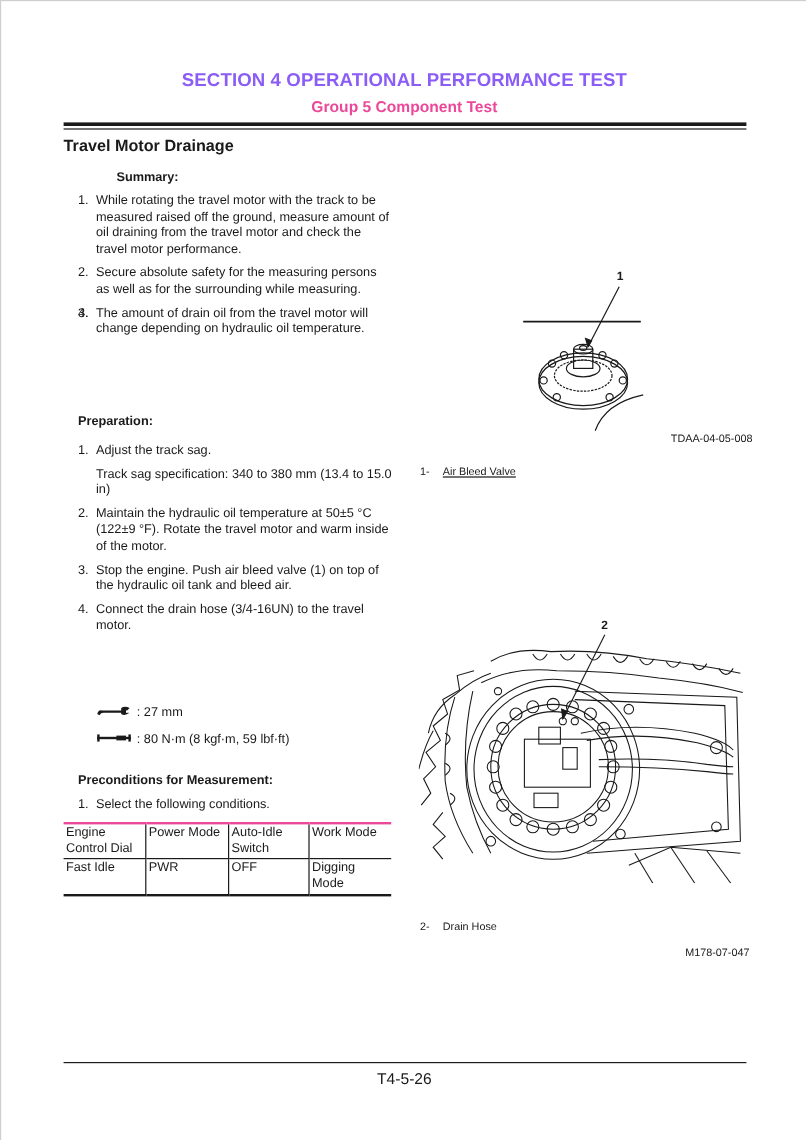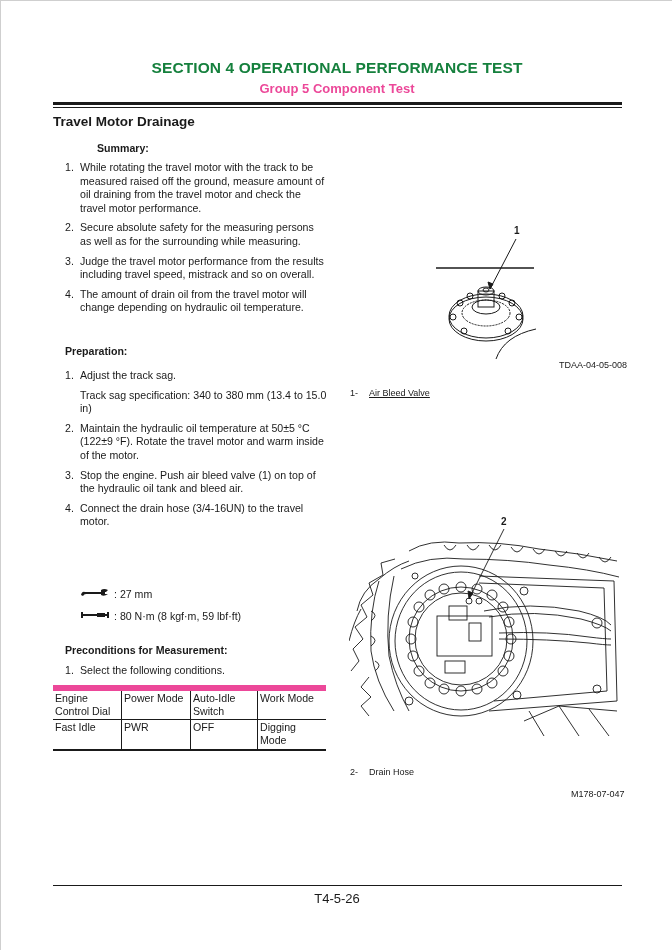--- a/index.html
+++ b/index.html
@@ -1,38 +1,38 @@
 <!DOCTYPE html>
 <html><head>
 <meta charset="utf-8">
 <style>
   html, body { margin: 0; padding: 0; background: #ffffff; }
   body { width: 672px; height: 950px; position: relative; overflow: hidden;
          font-family: "Liberation Sans", "DejaVu Sans", sans-serif; color: #1a1a1a; }
   .page { position: absolute; left: 0; top: 0; width: 671px; height: 949px;
           border-top: 1px solid #cfcfcf; border-left: 1px solid #cfcfcf; background: #fff; }
   .sec-title { position: absolute; left: 0; width: 672px; top: 58px; text-align: center;
-               font-weight: bold; font-size: 15.5px; letter-spacing: 0.1px; color: #15803d; }
+               font-weight: bold; font-size: 15.5px; letter-spacing: 0.1px; color: #8b5cf6; }
   .grp-title { position: absolute; left: 0; width: 672px; top: 80px; text-align: center;
                font-weight: bold; font-size: 13px; color: #ec4899; }
   .rule-thick { position: absolute; left: 52px; width: 569px; top: 101px; height: 3px; background: #1a1a1a; }
   .rule-thin { position: absolute; left: 52px; width: 569px; top: 106px; height: 1px; background: #1a1a1a; }
   .topic { position: absolute; left: 52px; top: 113px; font-weight: bold; font-size: 13.5px; }
   .col { position: absolute; left: 64px; width: 262px; font-size: 10.6px; line-height: 13.6px; }
   .sub-h { position: absolute; left: 64px; font-weight: bold; font-size: 10.6px; }
   ol.steps { list-style: none; margin: 0; padding: 0; }
   ol.steps li { position: relative; padding-left: 15px; margin-bottom: 6px; }
   ol.steps li .num { position: absolute; left: 0; top: 0; }
   .tool-line { position: absolute; left: 79px; font-size: 10.6px; display: flex; align-items: flex-start; gap: 4px; }
   .tool-line svg { display: block; }
   table.cond { position: absolute; left: 52px; top: 684px; width: 273px; border-collapse: collapse;
                font-size: 10.6px; line-height: 13px; }
   table.cond td { vertical-align: top; padding: 1px 2px 1px 2px; border-left: 1px solid #1a1a1a; }
   table.cond td:first-child { border-left: none; }
-  table.cond tr.hdr td { border-top: 6px solid #ec4899; border-bottom: 1px solid #1a1a1a; height: 26px; }
+  table.cond tr.hdr td { border-top: 2px solid #ec4899; border-bottom: 1px solid #1a1a1a; height: 26px; }
   table.cond tr.val td { border-bottom: 2px solid #1a1a1a; height: 27px; }
   .fig { position: absolute; }
   .fig-id { position: absolute; font-size: 9px; color: #1a1a1a; }
   .legend { position: absolute; font-size: 9px; color: #1a1a1a; }
   .legend .ln { display: inline-block; width: 19px; }
   .callout { position: absolute; font-weight: bold; font-size: 10px; }
   .foot-rule { position: absolute; left: 52px; width: 569px; top: 884px; height: 1px; background: #1a1a1a; }
   .page-no { position: absolute; left: 0; width: 672px; top: 890px; text-align: center; font-size: 13px; }
 </style>
 </head>
@@ -45,21 +45,21 @@
   <div class="rule-thick"></div>
   <div class="rule-thin"></div>
 
   <div class="topic">Travel Motor Drainage</div>
 
   <div class="sub-h" style="top:141px;margin-left:32px;">Summary:</div>
   <div class="col" style="top:160px;">
     <ol class="steps">
       <li><span class="num">1.</span><span>While rotating the travel motor with the track to be measured raised off the ground, measure amount of oil draining from the travel motor and check the travel motor performance.</span></li>
       <li><span class="num">2.</span><span>Secure absolute safety for the measuring persons as well as for the surrounding while measuring.</span></li>
-      <li><span class="num">3.</span><span>Judge the travel motor performance from the results including travel speed, mistrack and so on overall.</span></li>
+      <li><span class="num">3.</span></li>
       <li><span class="num">4.</span><span>The amount of drain oil from the travel motor will change depending on hydraulic oil temperature.</span></li>
     </ol>
   </div>
 
   <div class="sub-h" style="top:344px;">Preparation:</div>
   <div class="col" style="top:368px;">
     <ol class="steps">
       <li>
         <span class="num">1.</span>
         <span>Adjust the track sag.</span>

